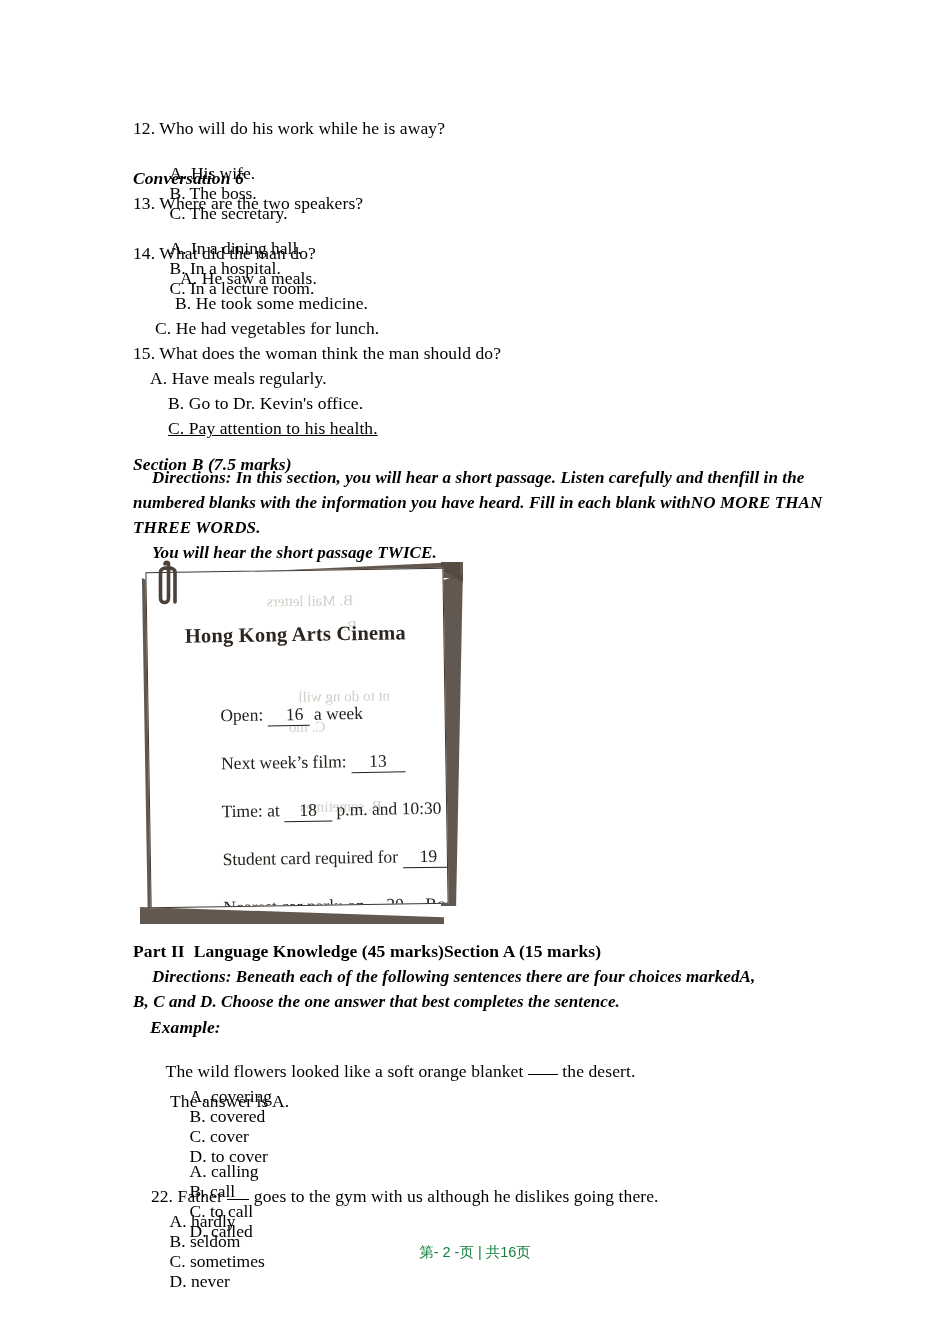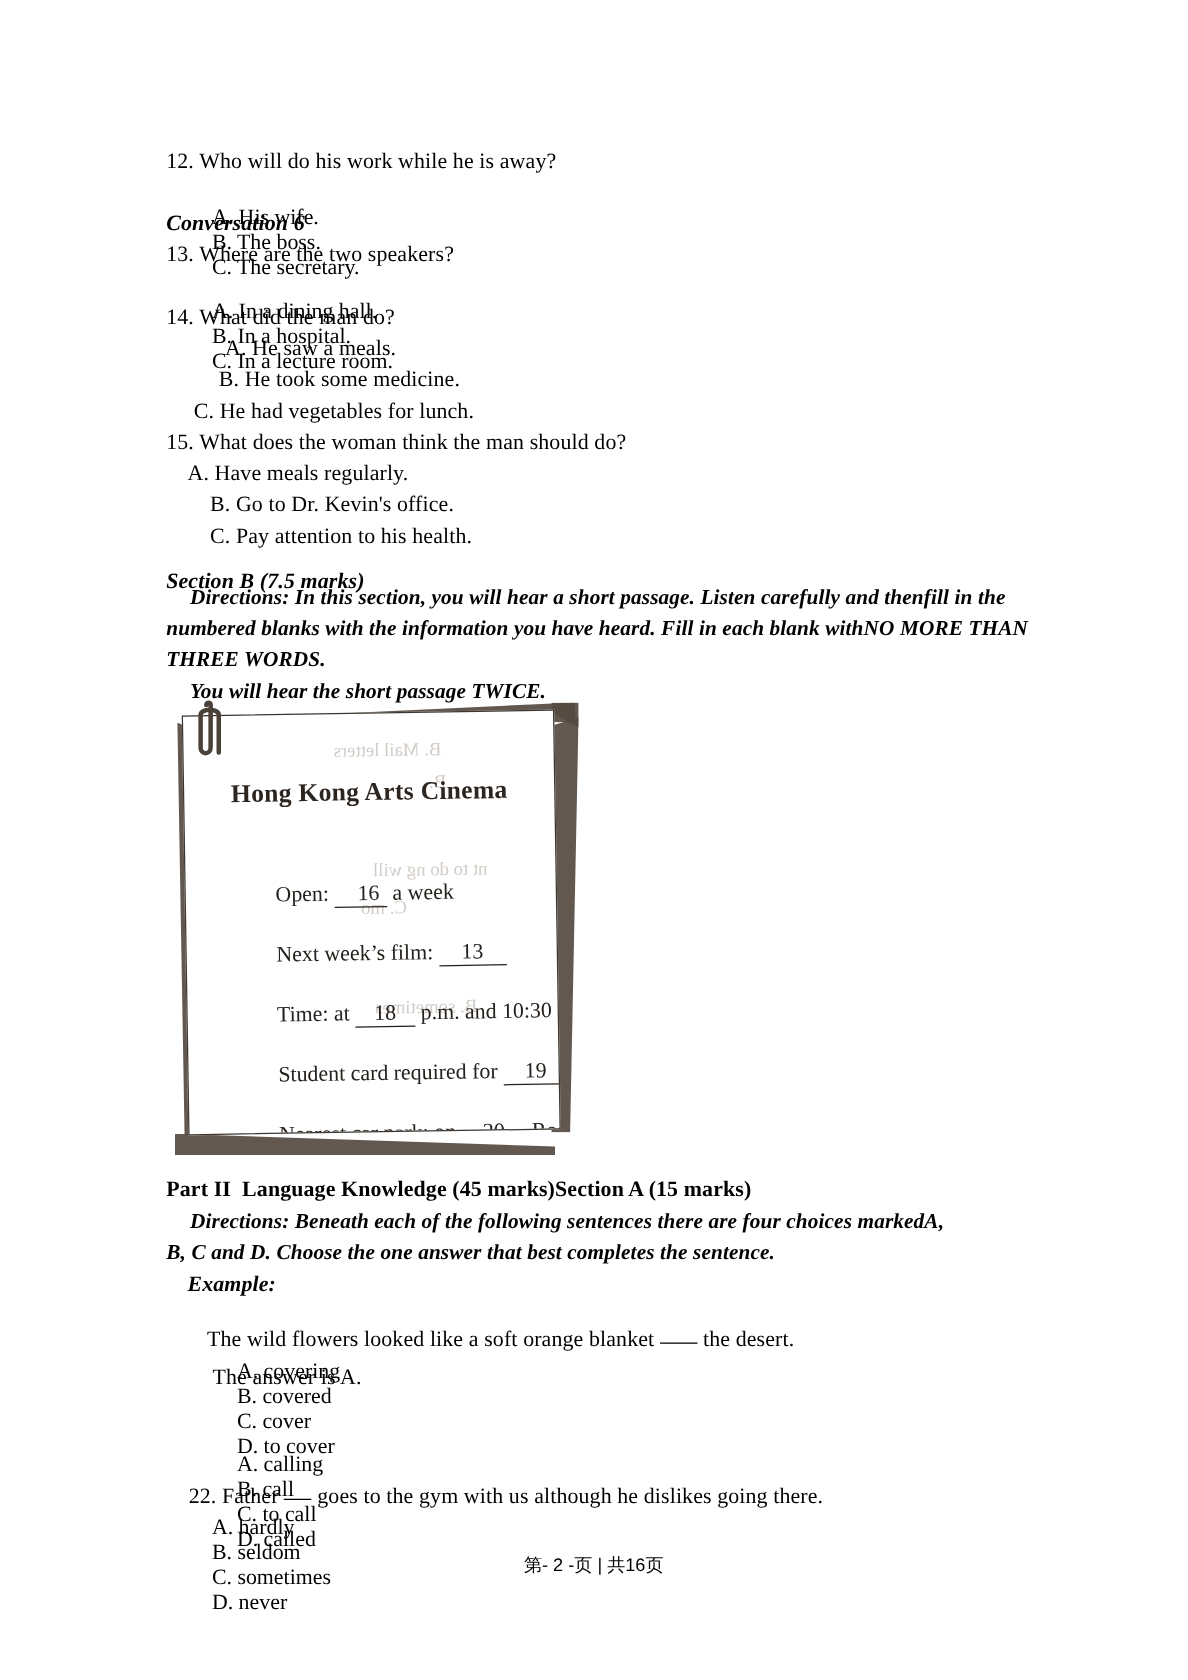--- a/index.html
+++ b/index.html
@@ -179,21 +179,21 @@
 
   
   .footer {
     position: absolute;
     left: 0;
     top: 1243px;
     width: 950px;
     text-align: center;
     font-family: "Liberation Sans", "DejaVu Sans", sans-serif;
     font-size: 14.5px;
-    color: #000000;
+    color: #15803d;
     white-space: pre;
   }
 </style>
 </head>
 <body>
 
 <div class="page">
 
   <div class="ln" style="left:133px; top:118px;">12. Who will do his work while he is away?</div>
 
@@ -214,21 +214,21 @@
   </div>
 
   <div class="ln" style="left:133px; top:243px;">14. What did the man do?</div>
   <div class="ln" style="left:180px; top:268px;">A. He saw a meals.</div>
   <div class="ln" style="left:175px; top:293px;">B. He took some medicine.</div>
   <div class="ln" style="left:155px; top:318px;">C. He had vegetables for lunch.</div>
 
   <div class="ln" style="left:133px; top:343px;">15. What does the woman think the man should do?</div>
   <div class="ln" style="left:150px; top:368px;">A. Have meals regularly.</div>
   <div class="ln" style="left:168px; top:393px;">B. Go to Dr. Kevin's office.</div>
-  <div class="ln" style="left:168px; top:418px;">C. Pay attention to his health.</div>
+  <div class="ln" style="left:168px; top:418px;text-decoration:underline;">C. Pay attention to his health.</div>
 
   <div class="ln bold" style="left:133px; top:454px;font-style:italic;">Section B (7.5 marks)</div>
 
   <div class="ln bi" style="left:133px; top:493px; font-size:17px;">numbered blanks with the information you have heard. Fill in each blank withNO MORE THAN</div>
   <div class="ln bi" style="left:152px; top:468px; font-size:17px;">Directions: In this section, you will hear a short passage. Listen carefully and thenfill in the</div>
   <div class="ln bi" style="left:133px; top:518px; font-size:17px;">THREE WORDS.</div>
   <div class="ln bi" style="left:152px; top:543px; font-size:17px;">You will hear the short passage TWICE.</div>
 
   <div class="poster">
 

